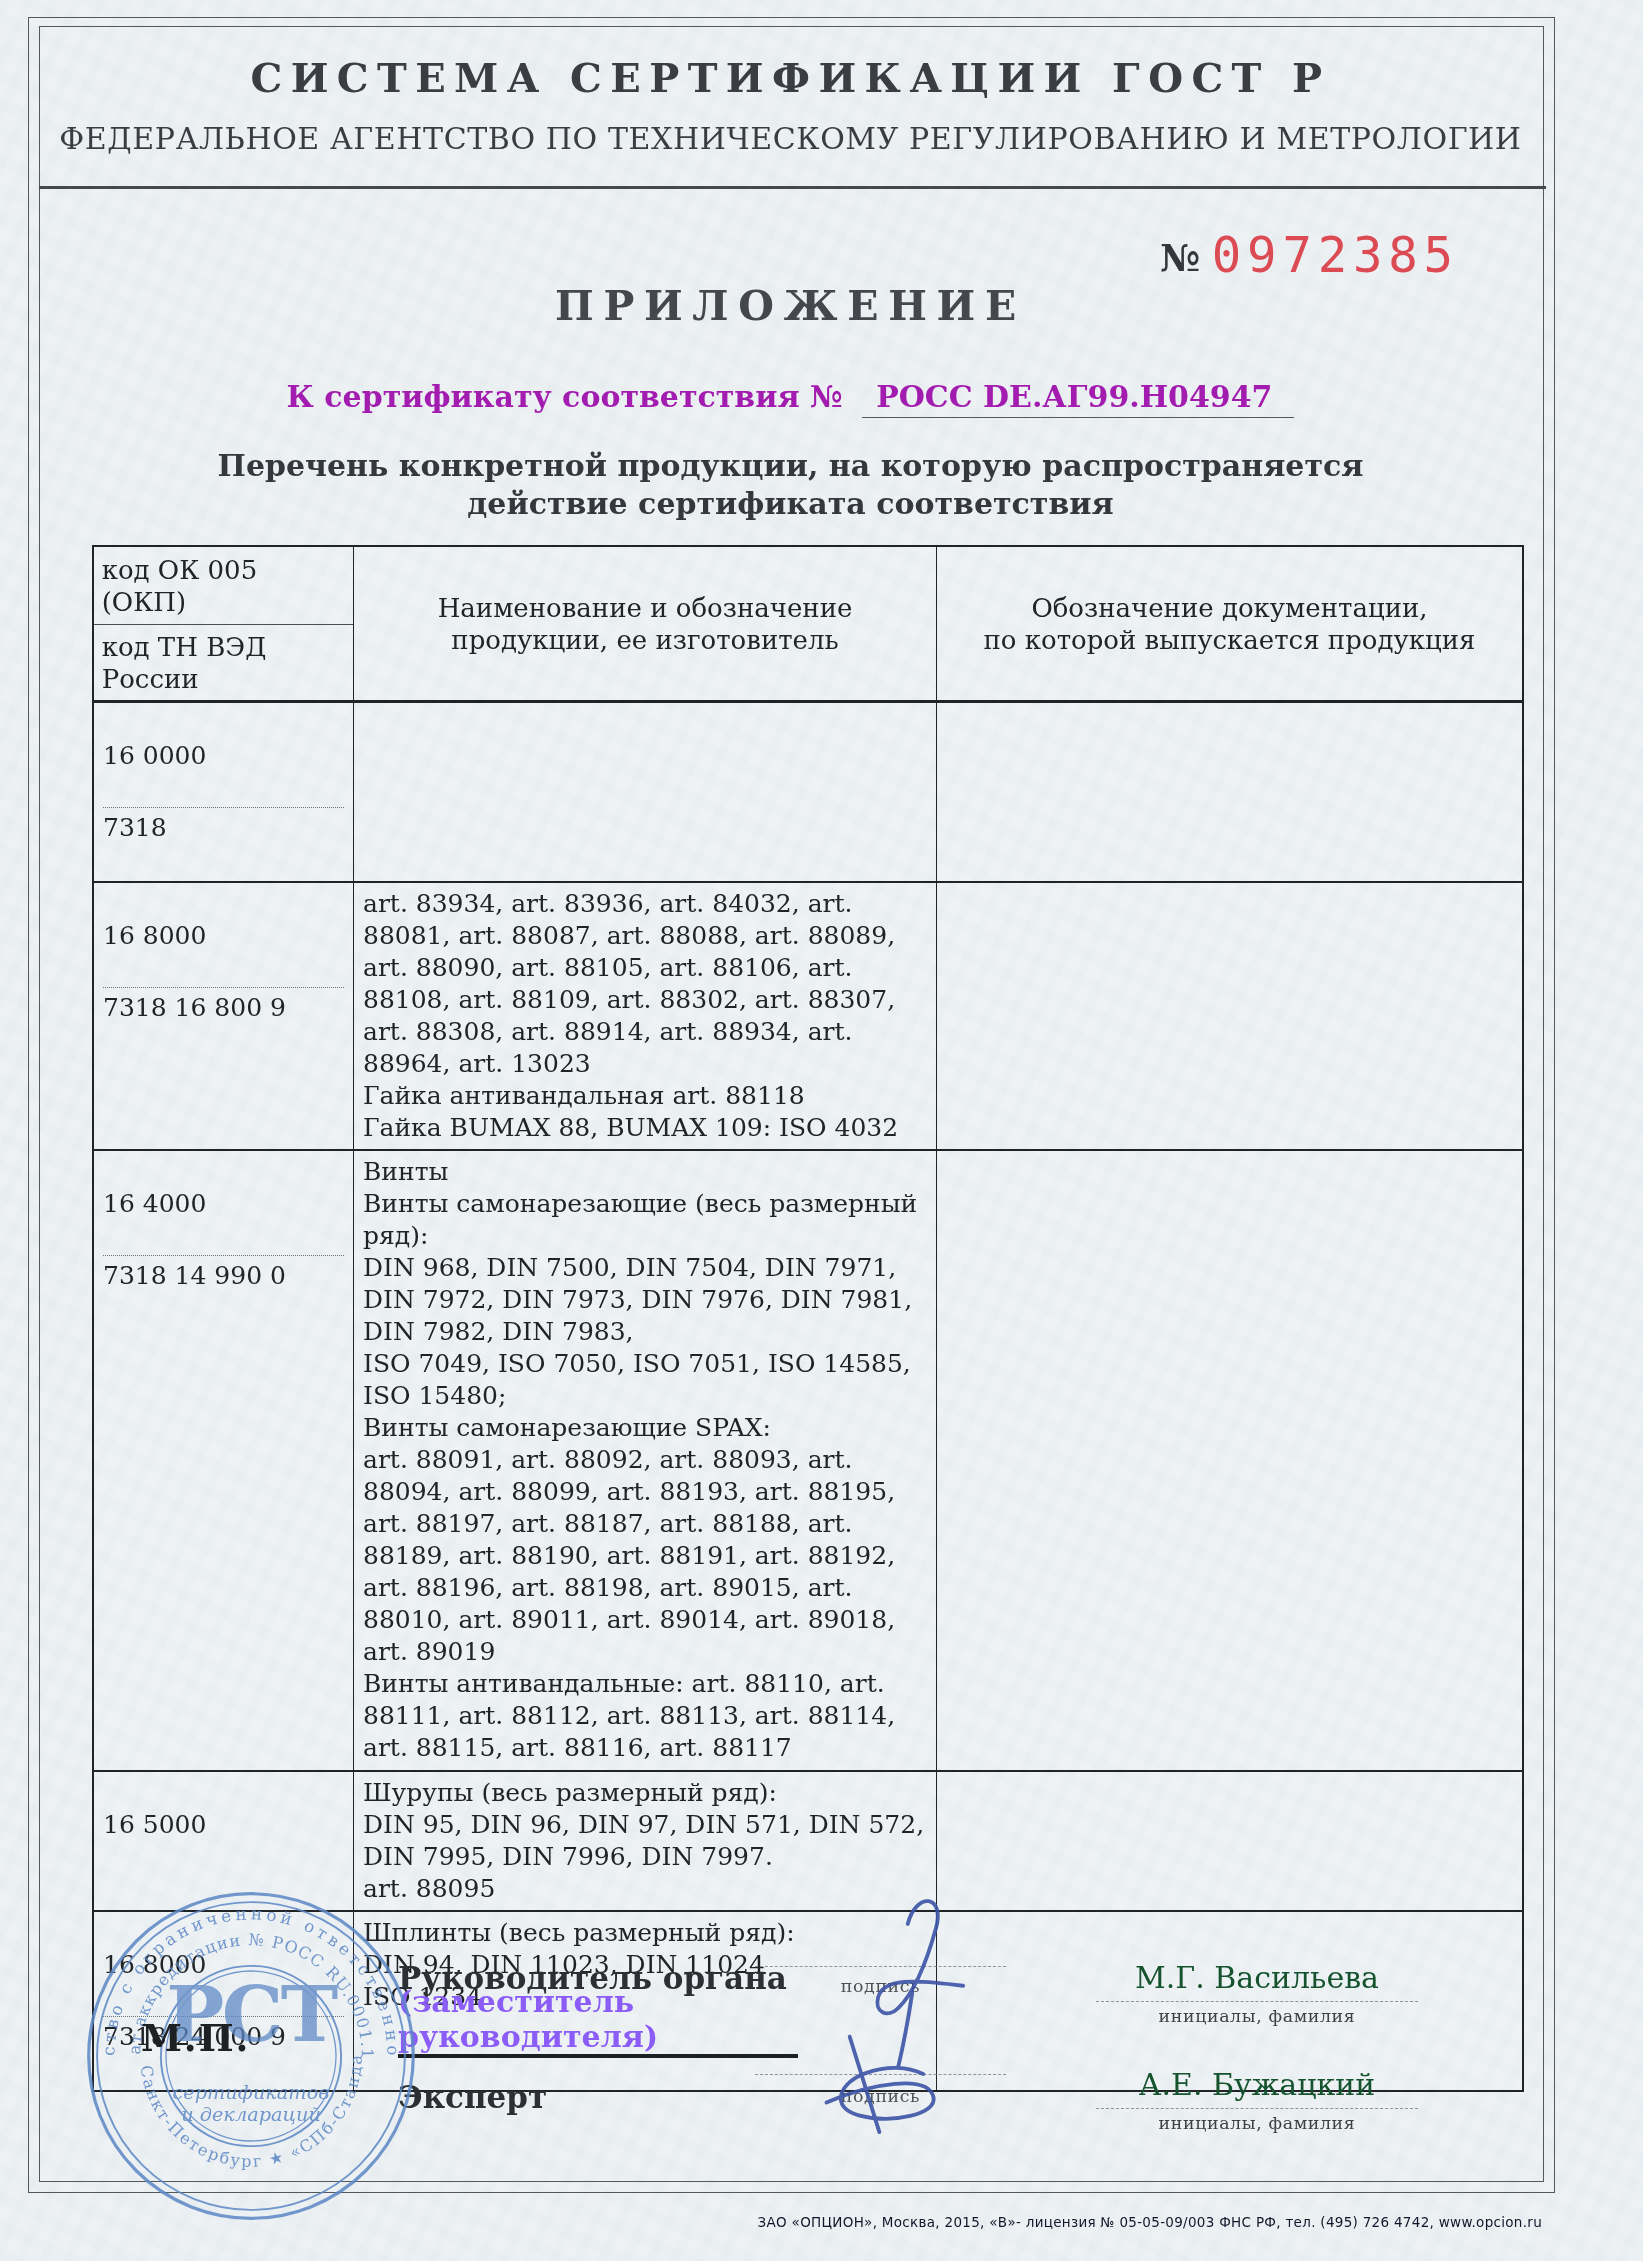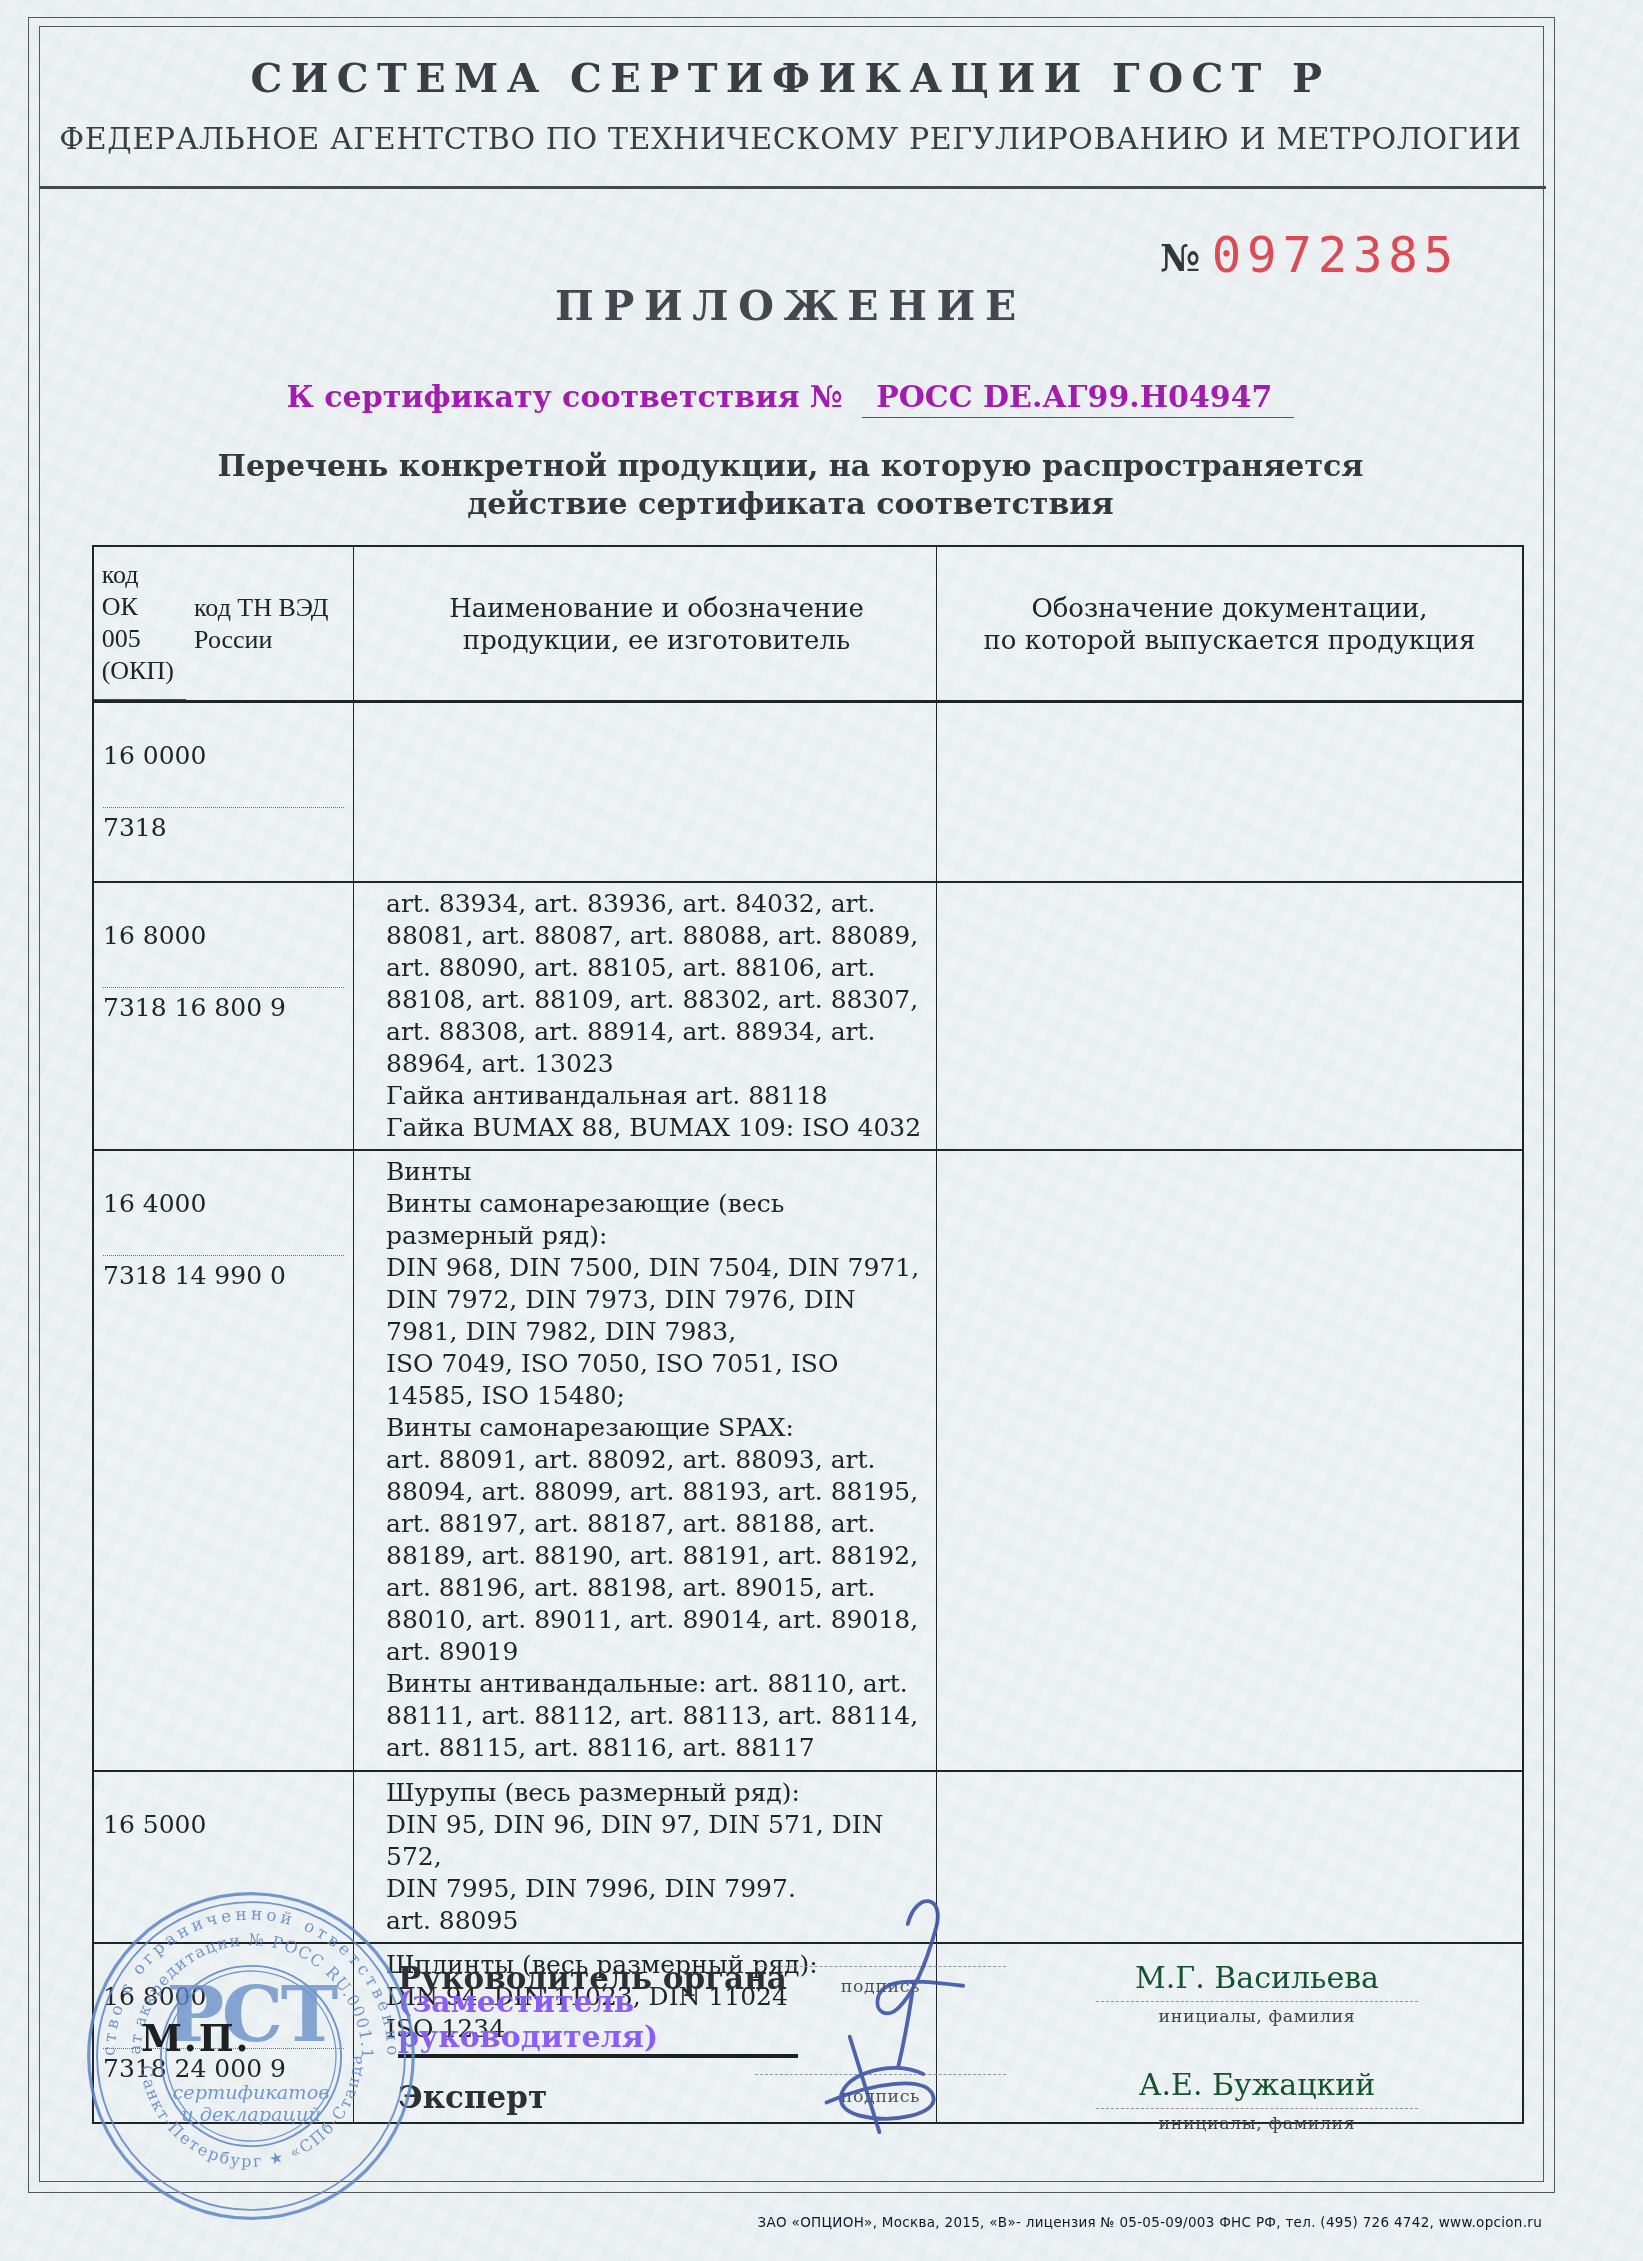--- a/index.html
+++ b/index.html
@@ -54,25 +54,25 @@
   }
   
   .cert-table{
     position:absolute;left:92px;top:545px;width:1428px;
     border:2.6px solid #212427;background:rgba(255,255,255,.08);
   }
   .tr{display:flex;align-items:stretch;}
   .tr + .tr{border-top:2.6px solid #212427;}
   .td{font-size:25px;line-height:32px;color:#202427;padding:5.2px 9px;box-sizing:border-box;white-space:pre-line;}
   .c1{width:259px;flex:0 0 259px;}
-  .c2{width:583px;flex:0 0 583px;border-left:1.9px solid #212427;padding-left:32px;}
+  .c2{width:583px;flex:0 0 583px;border-left:1.9px solid #212427;}
   .c3{flex:1 1 auto;border-left:1.9px solid #212427;}
   .thead{height:153px;border-bottom:1.3px solid #212427;}
   .thead .td{font-size:26px;}
-  .thead .c1{display:flex;flex-direction:row;padding:0;font-family:Liberation Serif, serif;}
+  .thead .c1{display:flex;flex-direction:column;padding:0;}
   .hdr-c1-top{flex:0 0 77px;display:flex;align-items:center;padding:0 7.7px;border-bottom:1.3px solid #4a4e52;}
   .hdr-c1-bot{flex:1;display:flex;align-items:center;padding:0 7.7px;}
   .thead .c2,.thead .c3{display:flex;align-items:center;justify-content:center;text-align:center;}
   .row-1{min-height:65px;}
   .row-2{min-height:238px;}
   .row-3{min-height:583px;}
   .row-4{min-height:130px;}
   .row-5{min-height:112px;}
   .code-okp{display:block;}
   .code-tnved{display:block;border-top:1.9px dotted #6d7276;margin-top:2.6px;padding-top:3.9px;}

